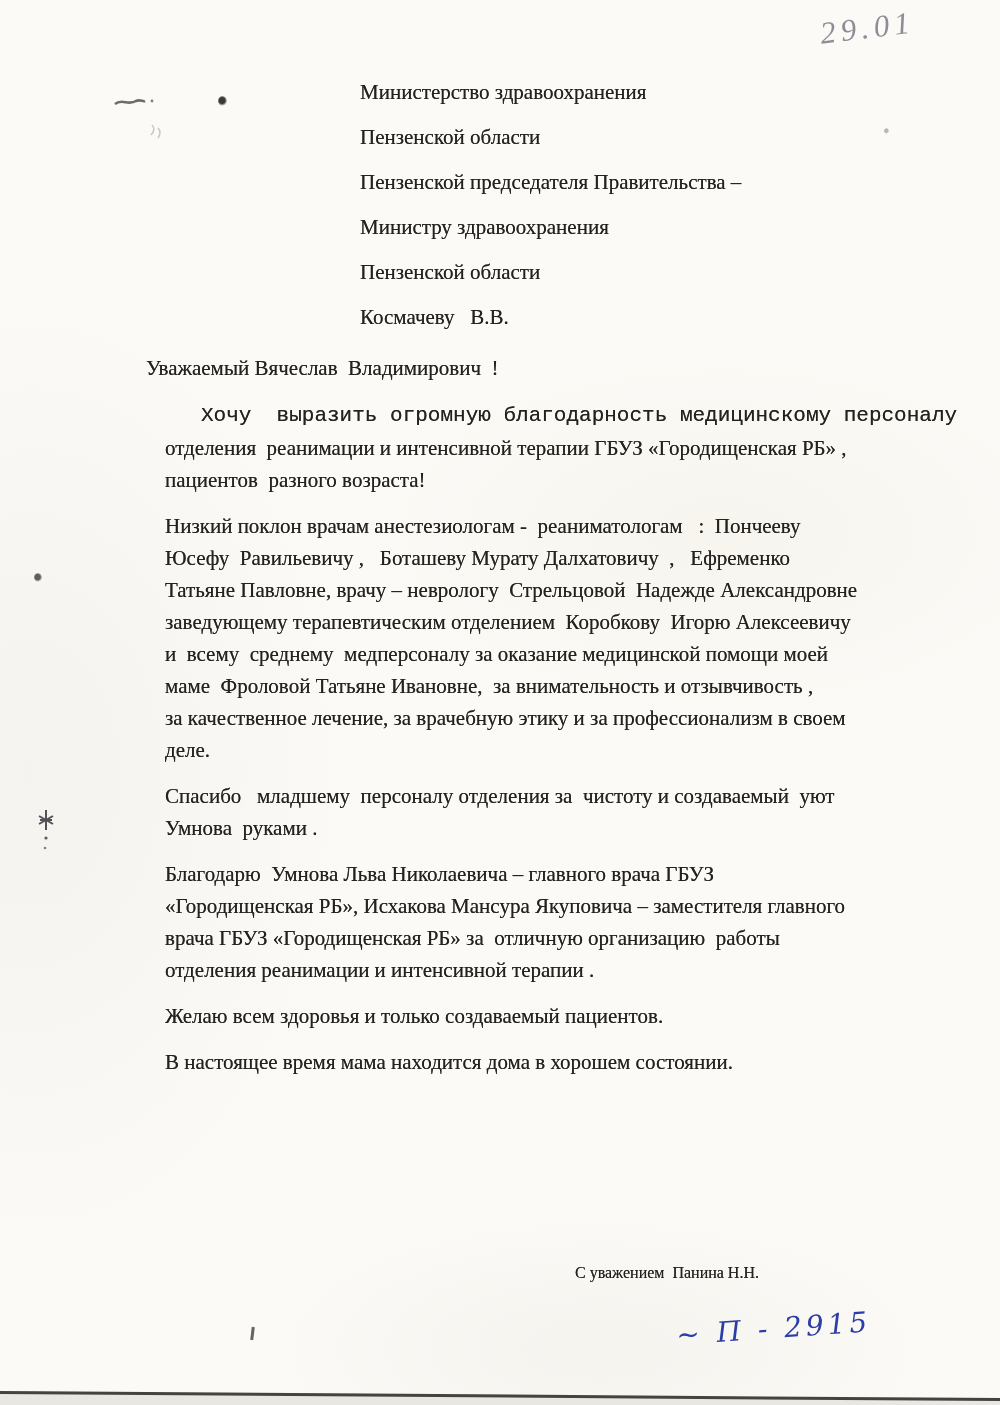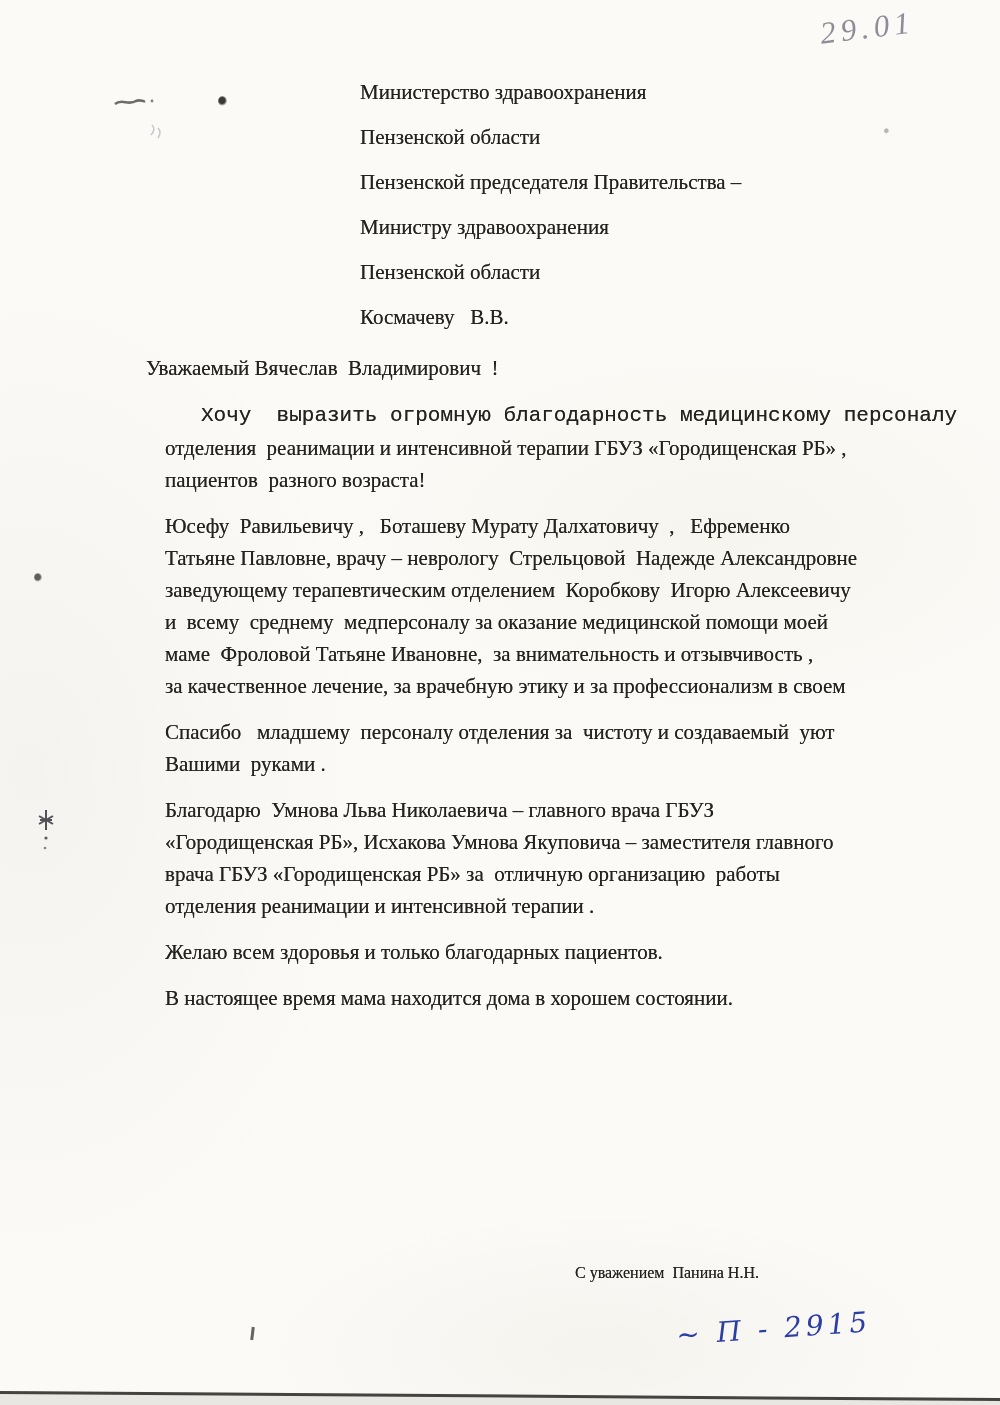--- a/index.html
+++ b/index.html
@@ -84,39 +84,41 @@
 
   <div class="salutation">Уважаемый Вячеслав  Владимирович  !</div>
 
   <div class="body-block">
     <div class="para indent-first">
       <span class="line">Хочу  выразить огромную благодарность медицинскому персоналу</span>
       <span class="line">отделения  реанимации и интенсивной терапии ГБУЗ «Городищенская РБ» ,</span>
       <span class="line">пациентов  разного возраста!</span>
     </div>
     <div class="para">
+      <span class="line">Низкий поклон врачам анестезиологам -  реаниматологам   :  Пончееву</span>
       <span class="line">Юсефу  Равильевичу ,   Боташеву Мурату Далхатовичу  ,   Ефременко</span>
       <span class="line">Татьяне Павловне, врачу – неврологу  Стрельцовой  Надежде Александровне</span>
       <span class="line">заведующему терапевтическим отделением  Коробкову  Игорю Алексеевичу</span>
       <span class="line">и  всему  среднему  медперсоналу за оказание медицинской помощи моей</span>
       <span class="line">маме  Фроловой Татьяне Ивановне,  за внимательность и отзывчивость ,</span>
       <span class="line">за качественное лечение, за врачебную этику и за профессионализм в своем</span>
+      <span class="line">деле.</span>
     </div>
     <div class="para">
       <span class="line">Спасибо   младшему  персоналу отделения за  чистоту и создаваемый  уют</span>
-      <span class="line">Вашими  руками .</span>
+      <span class="line">Умнова  руками .</span>
     </div>
     <div class="para">
       <span class="line">Благодарю  Умнова Льва Николаевича – главного врача ГБУЗ</span>
-      <span class="line">«Городищенская РБ», Исхакова Умнова Якуповича – заместителя главного</span>
+      <span class="line">«Городищенская РБ», Исхакова Мансура Якуповича – заместителя главного</span>
       <span class="line">врача ГБУЗ «Городищенская РБ» за  отличную организацию  работы</span>
       <span class="line">отделения реанимации и интенсивной терапии .</span>
     </div>
     <div class="para">
-      <span class="line">Желаю всем здоровья и только благодарных пациентов.</span>
+      <span class="line">Желаю всем здоровья и только создаваемый пациентов.</span>
     </div>
     <div class="para">
       <span class="line">В настоящее время мама находится дома в хорошем состоянии.</span>
     </div>
   </div>
 
   <div class="closing">С уважением  Панина Н.Н.</div>
 
   <div class="hw-number" style="color: rgb(43, 61, 166);">~ П - 2915</div>
 

